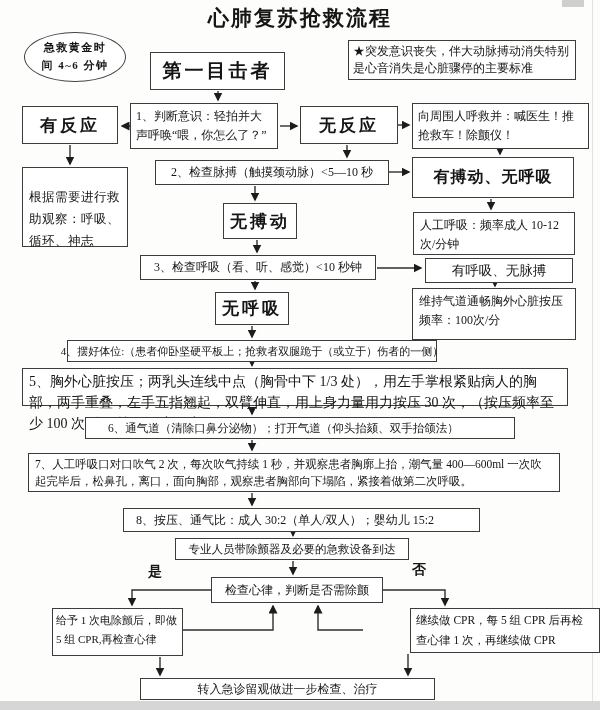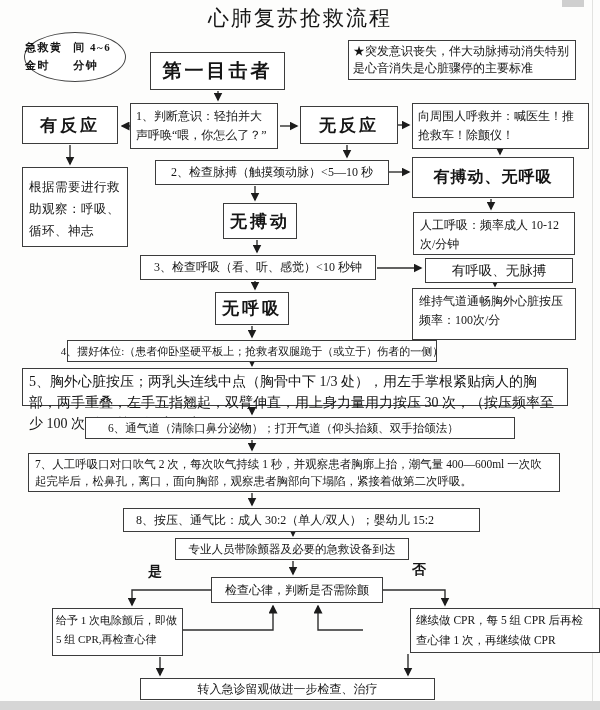--- a/index.html
+++ b/index.html
@@ -16,26 +16,26 @@
   }
   .big{
     display:flex;align-items:center;justify-content:center;
     font-size:17px;font-weight:bold;letter-spacing:3px;white-space:nowrap;
   }
   .small{font-size:12px;line-height:1.55;padding:3px 5px;}
   .oneline{white-space:nowrap;display:flex;align-items:center;}
   .centered{justify-content:center;text-align:center;}
   #title{
     position:absolute;top:4px;left:0;width:600px;text-align:center;
-    font-size:21px;font-weight:normal;letter-spacing:2px;z-index:1;
+    font-size:21px;font-weight:bold;letter-spacing:2px;z-index:1;
   }
   #badge{
     position:absolute;left:24px;top:32px;width:100px;height:48px;
     border:1.4px solid #444;border-radius:50%;background:#fff;z-index:1;
-    display:flex;flex-direction:row;align-items:center;justify-content:center;
+    display:flex;flex-direction:column;align-items:center;justify-content:center;
     font-size:11px;letter-spacing:1.5px;line-height:1.6;font-weight:bold;
   }
   .branch-label{position:absolute;font-size:14px;font-weight:bold;z-index:1;}
   .artifact{position:absolute;background:#cfcfcf;z-index:2;}
   #bottom-strip{position:absolute;left:0;top:701px;width:600px;height:9px;background:#d6d6d6;z-index:2;}
   #right-edge{position:absolute;left:592px;top:0;width:1px;height:701px;background:#e2e2e0;z-index:0;}
 </style>
 </head>
 <body>
 
@@ -85,21 +85,21 @@
   </div>
   <div class="node big" style="left:150px;top:52px;width:135px;height:38px;font-size:19px;">第一目击者</div>
 
   <div class="node small" style="left:348px;top:40px;width:228px;height:40px;line-height:1.45;padding:2px 4px;">★突发意识丧失，伴大动脉搏动消失特别是心音消失是心脏骤停的主要标准</div>
 
   <div class="node big" style="left:22px;top:106px;width:96px;height:38px;">有反应</div>
   <div class="node small" style="left:130px;top:103px;width:148px;height:46px;">1、判断意识：轻拍并大声呼唤“喂，你怎么了？”</div>
   <div class="node big" style="left:300px;top:106px;width:98px;height:38px;">无反应</div>
   <div class="node small" style="left:412px;top:103px;width:177px;height:46px;">向周围人呼救并：喊医生！推抢救车！除颤仪！</div>
 
-  <div class="node small" style="left:22px;top:167px;width:106px;height:80px;font-size:12.5px;line-height:1.75;letter-spacing:0.5px;padding:9px 6px;">根据需要进行救助观察：呼吸、循环、神志</div>
+  <div class="node small" style="left:22px;top:167px;width:106px;height:80px;font-size:12.5px;line-height:1.75;letter-spacing:0.5px;padding:19px 6px;">根据需要进行救助观察：呼吸、循环、神志</div>
   <div class="node small oneline centered" style="left:155px;top:160px;width:234px;height:25px;padding:0;">2、检查脉搏（触摸颈动脉）&lt;5—10 秒</div>
   <div class="node big" style="left:412px;top:157px;width:162px;height:41px;font-size:16px;letter-spacing:1px;">有搏动、无呼吸</div>
 
   <div class="node big" style="left:223px;top:203px;width:74px;height:36px;">无搏动</div>
   <div class="node small" style="left:413px;top:212px;width:162px;height:43px;line-height:1.6;padding:3px 12px 3px 6px;">人工呼吸：频率成人 10-12 次/分钟</div>
 
   <div class="node small oneline centered" style="left:140px;top:255px;width:236px;height:25px;padding:0;">3、检查呼吸（看、听、感觉）&lt;10 秒钟</div>
   <div class="node oneline centered" style="left:425px;top:258px;width:148px;height:25px;font-size:13.5px;">有呼吸、无脉搏</div>
 
   <div class="node big" style="left:215px;top:292px;width:74px;height:33px;">无呼吸</div>

